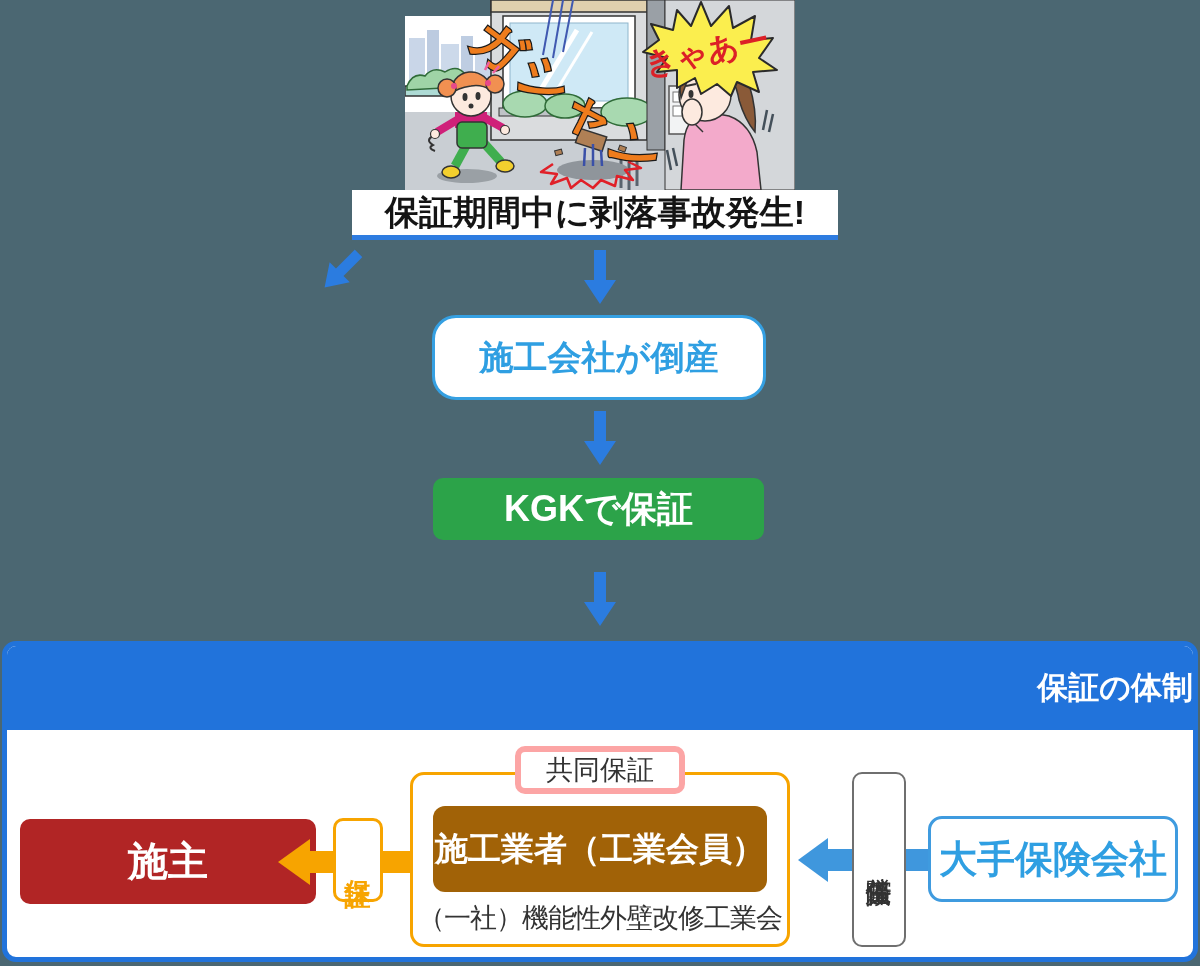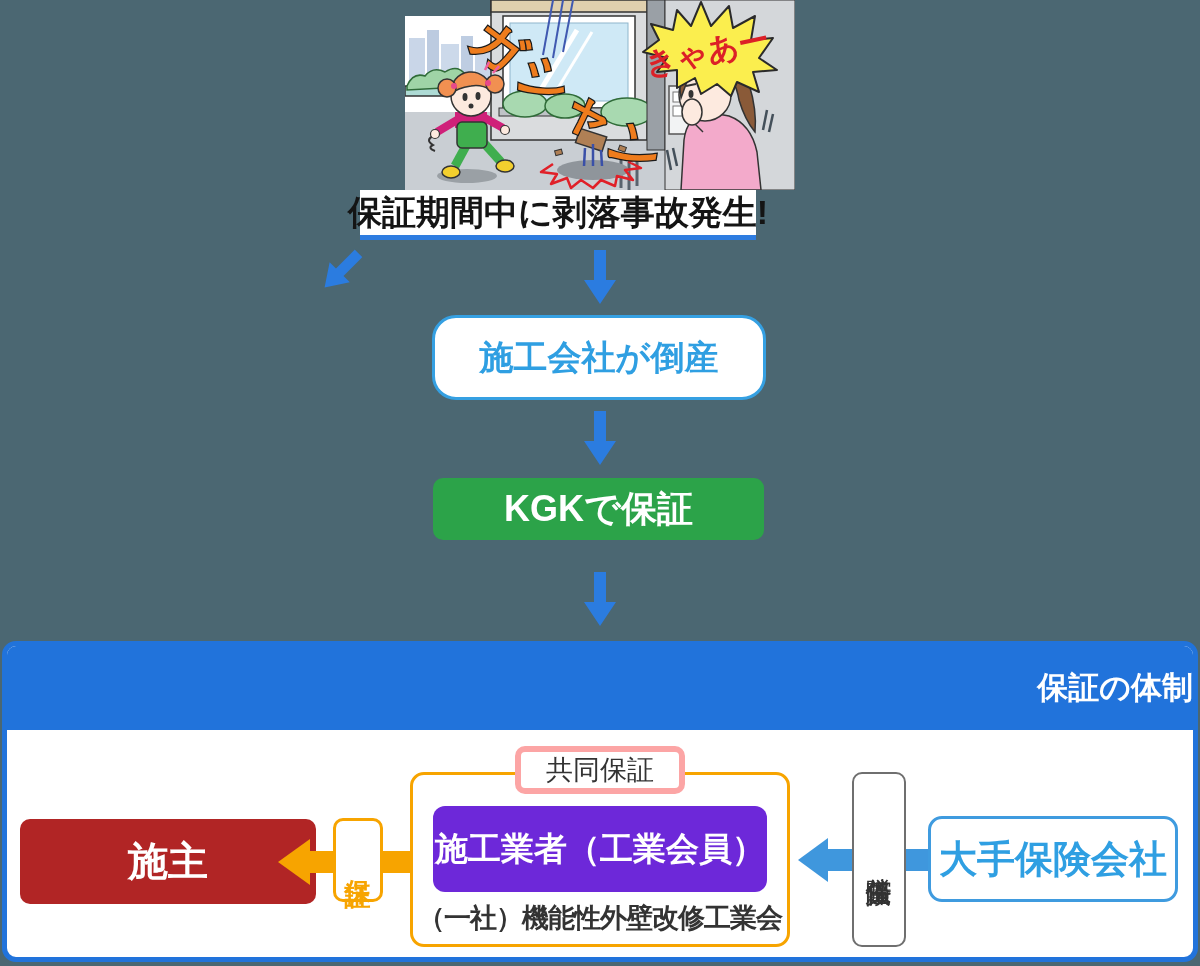--- a/index.html
+++ b/index.html
@@ -11,24 +11,24 @@
     overflow:hidden;
   }
   .abs{position:absolute;box-sizing:border-box;}
   .box{
     position:absolute;box-sizing:border-box;
     display:flex;align-items:center;justify-content:center;
     text-align:center;white-space:nowrap;
   }
   
   .incident-title{
-    left:352px;top:190px;width:396px;height:50px;
+    left:352px;top:190px;width:486px;height:50px;
     background:#ffffff;
     border-bottom:5px solid #2e7ce0;
-    font-size:34px;font-weight:bold;color:#141414;margin-left:8px;
+    font-size:34px;font-weight:bold;color:#141414;
   }
   .fallback-box{
     left:23px;top:317px;width:334px;height:80px;
     background:#f0f0f0;border-radius:8px;
     font-size:33px;color:#3e3e3e;
   }
   .bankruptcy-box{
     left:432px;top:315px;width:334px;height:85px;
     background:#ffffff;border:3px solid #35a0e2;border-radius:24px;
     font-size:34px;font-weight:bold;color:#2f9fe2;
@@ -68,26 +68,26 @@
     left:410px;top:772px;width:380px;height:175px;
     background:#ffffff;border:3px solid #f7a400;border-radius:14px;
   }
   .joint-guarantee-label{
     left:515px;top:746px;width:170px;height:48px;
     background:#ffffff;border:6px solid #fca5a5;border-radius:10px;
     font-size:27px;color:#333333;z-index:2;
   }
   .contractor-box{
     left:433px;top:806px;width:334px;height:86px;
-    background:#6d28d9;border-radius:12px;
+    background:#a16207;border-radius:12px;
     font-size:33px;font-weight:bold;color:#ffffff;z-index:2;
   }
   .association-name{
     left:410px;top:898px;width:380px;height:40px;
-    font-size:27px;font-weight:bold;color:#333333;letter-spacing:-1px;
+    font-size:27px;font-weight:normal;color:#333333;letter-spacing:-1px;
   }
   .liability-box{
     left:852px;top:772px;width:54px;height:175px;
     background:#ffffff;border:2px solid #6f6f6f;border-radius:10px;
     font-size:26px;color:#333333;z-index:2;
   }
   .insurer-box{
     left:928px;top:816px;width:250px;height:86px;
     background:#ffffff;border:3px solid #3f9bdf;border-radius:14px;
     font-size:38px;font-weight:bold;color:#2f9fe2;

